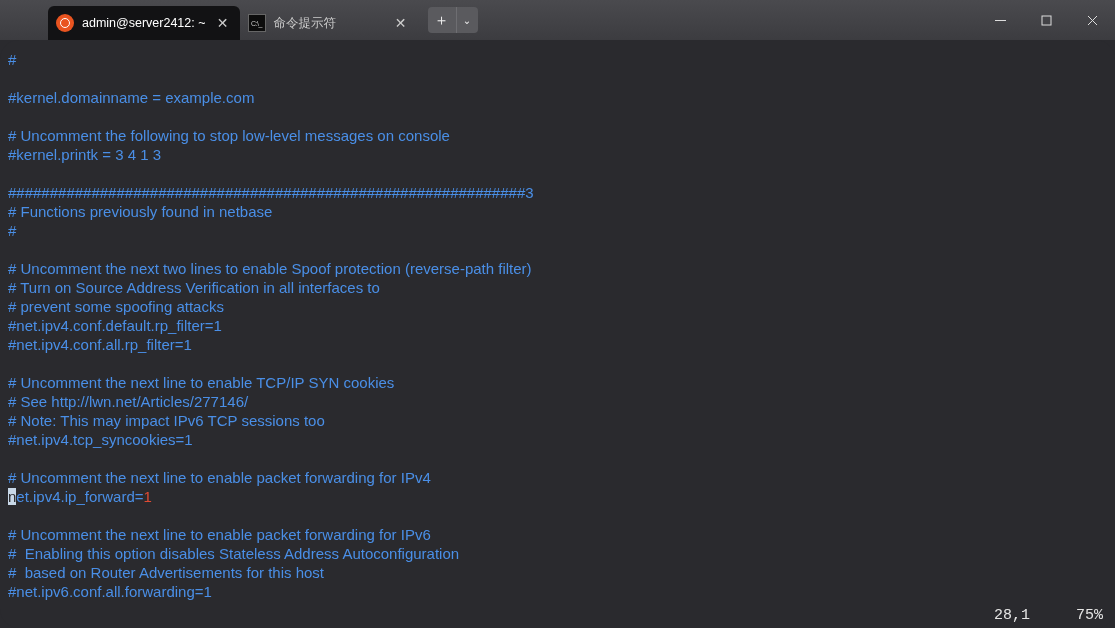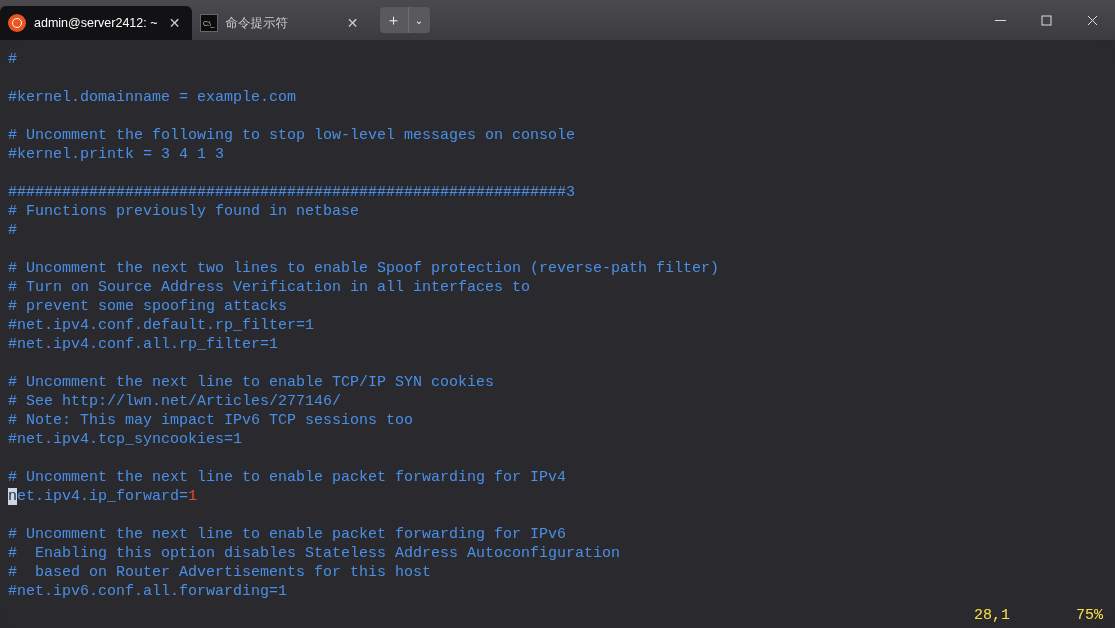--- a/index.html
+++ b/index.html
@@ -16,20 +16,21 @@
       background: linear-gradient(to bottom, #4a4a4e 0%, #3c3c40 100%);
       display: flex;
       align-items: center;
       position: relative;
     }
     .tabs {
       display: flex;
       align-items: flex-start;
       height: 100%;
       flex: 1;
+      padding-left: 48px;
     }
     .tab {
       height: 34px;
       display: flex;
       align-items: center;
       padding: 0 8px;
       gap: 8px;
       color: #ddd;
       font-size: 12.5px;
       border-radius: 6px 6px 0 0;
@@ -120,43 +121,43 @@
       justify-content: center;
       color: #ddd;
       cursor: pointer;
     }
     .win-btn svg { width: 11px; height: 11px; }
     .terminal {
       position: absolute;
       top: 40px; left: 0; right: 0; bottom: 0;
       background: #2a2a2e;
       padding: 10px 8px 8px 8px;
-      font-family: Liberation Mono, monospace;
+      font-family: Liberation Sans, sans-serif;
       font-size: 15px;
       line-height: 19px;
       color: #3a7bd5;
       white-space: pre;
       overflow: hidden;
       border-radius: 19px;
     }
     .comment { color: #4a8fe7; }
     .fwd-line { color: #4a8fe7; }
     .fwd-eq { color: #4a8fe7; }
     .fwd-one { color: #e04a33; }
     .cursor-block {
       background: #c8d8e8;
       color: #2a2a2e;
     }
     .status-bar {
       position: absolute;
       bottom: 4px;
       right: 12px;
       display: flex;
-      gap: 66px;
-      color: #fde047;
+      gap: 46px;
+      color: #e5e5e5;
       font-family: "Consolas", "Courier New", monospace;
       font-size: 15px;
     }
   </style>
 </head>
 <body>
 
 <div class="title-bar">
   <div class="tabs">
     <div class="tab active">

